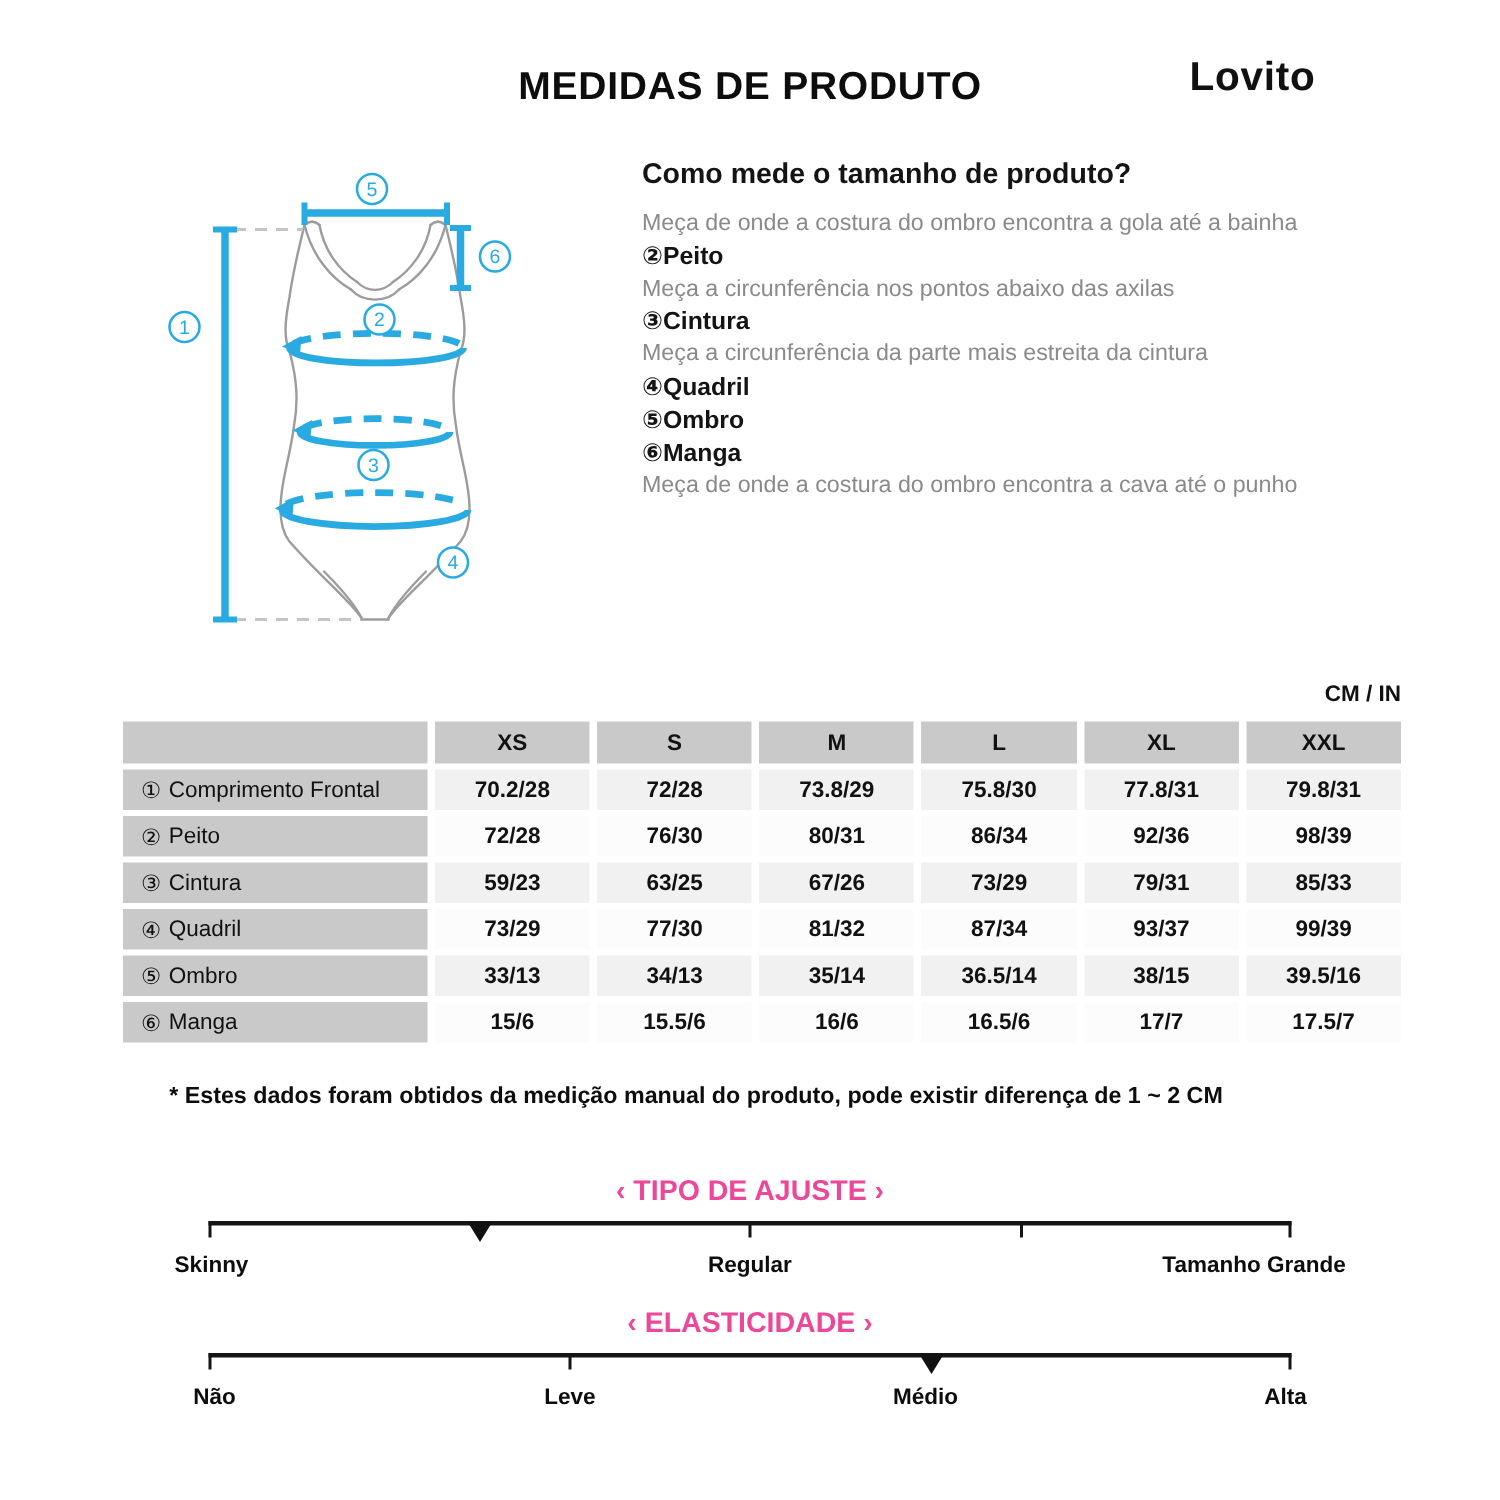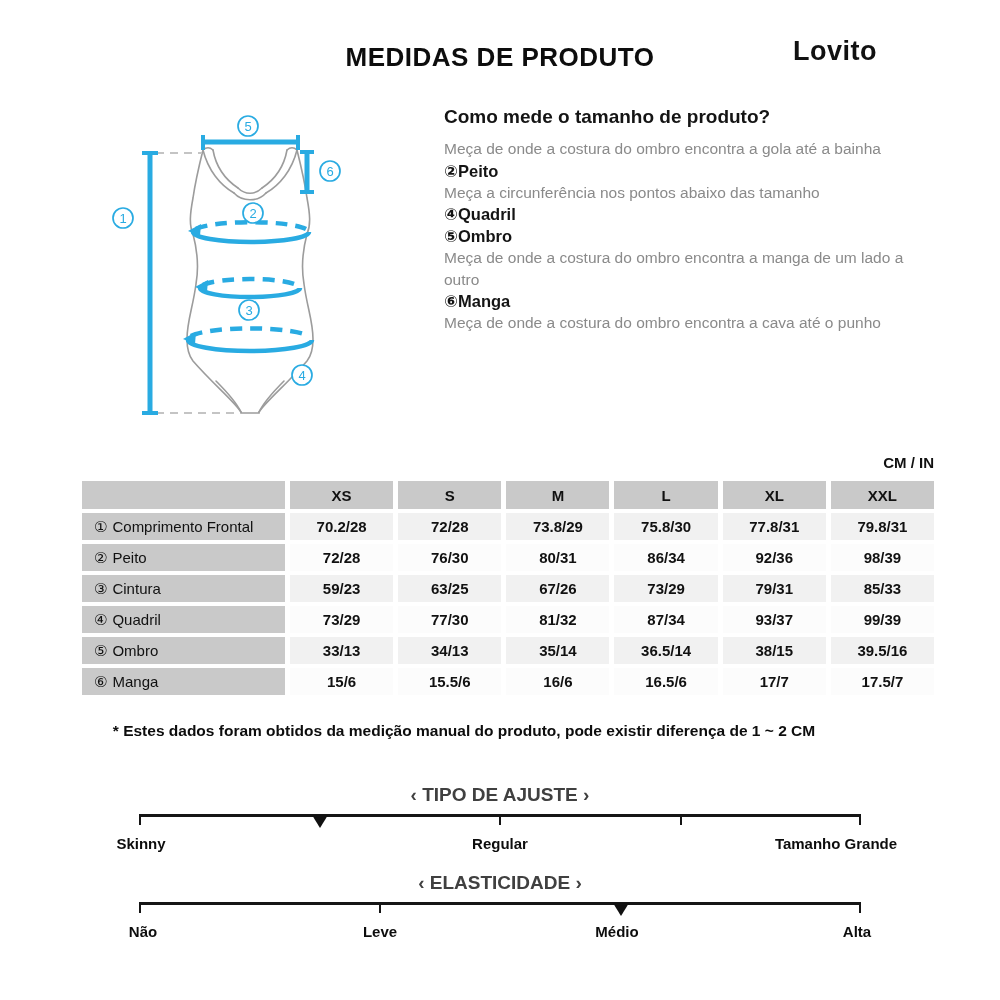--- a/index.html
+++ b/index.html
@@ -10,21 +10,21 @@
   
   .main-title { position:absolute; top:42px; left:0; width:1000px; text-align:center;
     font-size:26px; font-weight:800; letter-spacing:.5px; color:#0d0d0d; }
   .logo { position:absolute; top:36px; left:793px; font-size:27px; font-weight:800;
     letter-spacing:.5px; color:#111; }
 
   
   .diagram { position:absolute; left:90px; top:100px; }
 
   
-  .instructions { position:absolute; left:428px; top:106px; width:490px;margin-left:16px; }
+  .instructions { position:absolute; left:428px; top:106px; width:490px; }
   .ins-heading { font-size:19px; font-weight:700; margin-bottom:10px; color:#141414; }
   .ins-label { font-size:16.5px; font-weight:700; line-height:22px; color:#141414; }
   .ins-desc { font-size:15.5px; color:#8a8a8a; line-height:21.5px; }
 
   
   .units { position:absolute; top:454px; right:66px; font-size:15px; font-weight:700; }
   .size-table { position:absolute; left:65px; top:481px; width:869px; display:grid;
     grid-template-columns:203px repeat(6,1fr);
     grid-template-rows:28px repeat(6,27px); gap:4px 5px;padding-left:17px; }
   .size-table .cell { display:flex; align-items:center; justify-content:center;
@@ -34,21 +34,21 @@
     padding-left:12px; gap:5px; font-weight:400; }
   .size-table .val { font-weight:700; }
   .size-table .odd { background:#f1f1f1; }
   .size-table .even { background:#fcfcfc; }
 
   .note { position:absolute; top:722px; left:0; width:928px; text-align:center;
     font-size:15.5px; font-weight:700; color:#0d0d0d; }
 
   
   .scale-title { position:absolute; left:0; width:1000px; text-align:center;
-    font-size:19px; font-weight:700; color:#404040; }
+    font-size:19px; font-weight:700; color:#ec4899; }
   .scale-line { position:absolute; left:139px; width:722px; height:14px; }
   .scale-line .bar { position:absolute; top:0; left:0; width:100%; height:3px; background:#151515; }
   .scale-line .tick { position:absolute; top:0; width:2px; height:11px; background:#151515;
     transform:translateX(-50%); }
   .scale-line .marker { position:absolute; top:1px; width:0; height:0;
     border-left:8px solid transparent; border-right:8px solid transparent;
     border-top:13px solid #111; transform:translateX(-50%); }
   .scale-label { position:absolute; transform:translateX(-50%); font-size:15px;
     font-weight:700; white-space:nowrap; color:#0d0d0d; }
 </style>
@@ -148,28 +148,31 @@
   </svg>
 
   <div class="instructions">
     <div class="ins-heading">Como mede o tamanho de produto?</div>
 
     <div>
       <div class="ins-desc">Meça de onde a costura do ombro encontra a gola até a bainha</div>
     </div>
     <div>
       <div class="ins-label"><span>②</span><span>Peito</span></div>
-      <div class="ins-desc">Meça a circunferência nos pontos abaixo das tamanho</div>
+      <div class="ins-desc">Meça a circunferência nos pontos abaixo das axilas</div>
+    </div>
+    <div>
+      <div class="ins-label"><span>③</span><span>Cintura</span></div>
+      <div class="ins-desc">Meça a circunferência da parte mais estreita da cintura</div>
     </div>
     <div>
       <div class="ins-label"><span>④</span><span>Quadril</span></div>
     </div>
     <div>
       <div class="ins-label"><span>⑤</span><span>Ombro</span></div>
-      <div class="ins-desc">Meça de onde a costura do ombro encontra a manga de um lado a outro</div>
     </div>
     <div>
       <div class="ins-label"><span>⑥</span><span>Manga</span></div>
       <div class="ins-desc">Meça de onde a costura do ombro encontra a cava até o punho</div>
     </div>
   </div>
 
   <div class="units">CM / IN</div>
 
   <div class="size-table">

